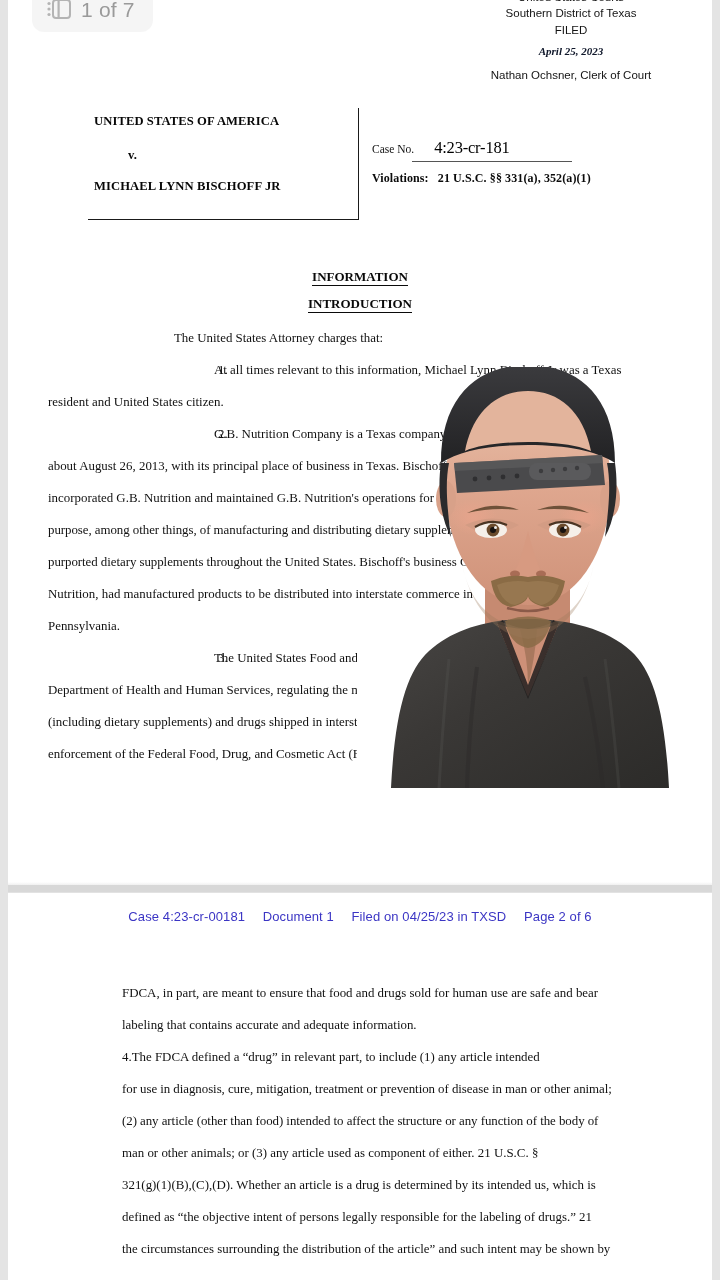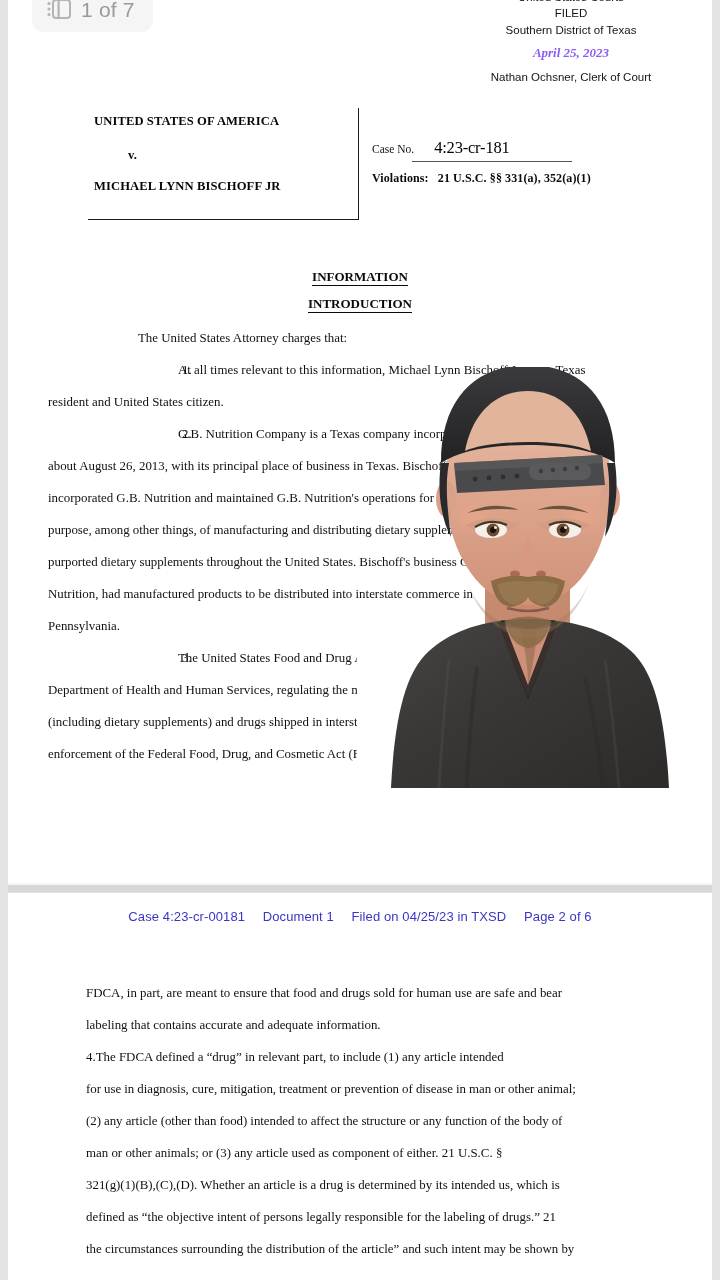--- a/index.html
+++ b/index.html
@@ -107,22 +107,22 @@
     text-align: center;
     font-family: "Liberation Sans", sans-serif;
     font-size: 11.5px;
     color: #141414;
     line-height: 1.42;
   }
   #filed-stamp .stamp-date {
     font-family: "Liberation Serif", serif;
     font-style: italic;
     font-weight: bold;
-    font-size: 13px;
-    color: #8b5cf6;
+    font-size: 11px;
+    color: #0f172a;
     margin: 6px 0 7px 0;
   }
   #filed-stamp .stamp-clerk {
     font-size: 11.5px;
   }
 
   
   #court-heading {
     position: absolute;
     left: 0;
@@ -250,21 +250,21 @@
   .doc-body .num-lead {
     display: inline-block;
     width: 40px;
     text-indent: 44px;
   }
   #body-intro { top: 326px; }
   #body-p1    { top: 358px; }
   #body-p2    { top: 422px; }
   #body-p3    { top: 646px; }
 
-  .ln { display: block; white-space: nowrap; }
+  .ln { display: block; white-space: nowrap; margin-left: 36px; }
   .ln.tight { letter-spacing: -0.05px; }
 
   
   #page2-header {
     position: absolute;
     left: 0;
     top: 16px;
     width: 704px;
     text-align: center;
     font-family: "Liberation Sans", sans-serif;
@@ -299,22 +299,22 @@
 </style>
 </head>
 <body>
 
 <div id="viewer">
 
   <div class="pdf-page" id="page-one">
 
     <div id="filed-stamp">
       <div>United States Courts</div>
+      <div>Southern District of Texas</div>
       <div>FILED</div>
-      <div>Southern District of Texas</div>
       <div class="stamp-date">April 25, 2023</div>
       <div class="stamp-clerk">Nathan Ochsner, Clerk of Court</div>
     </div>
 
 
     <div id="caption-block">
       <div id="caption-left">
         <div class="cap-line" id="cap-plaintiff">UNITED STATES OF AMERICA</div>
         <div class="cap-line" id="cap-versus">v.</div>
         <div class="cap-line" id="cap-defendant">MICHAEL LYNN BISCHOFF JR</div>

